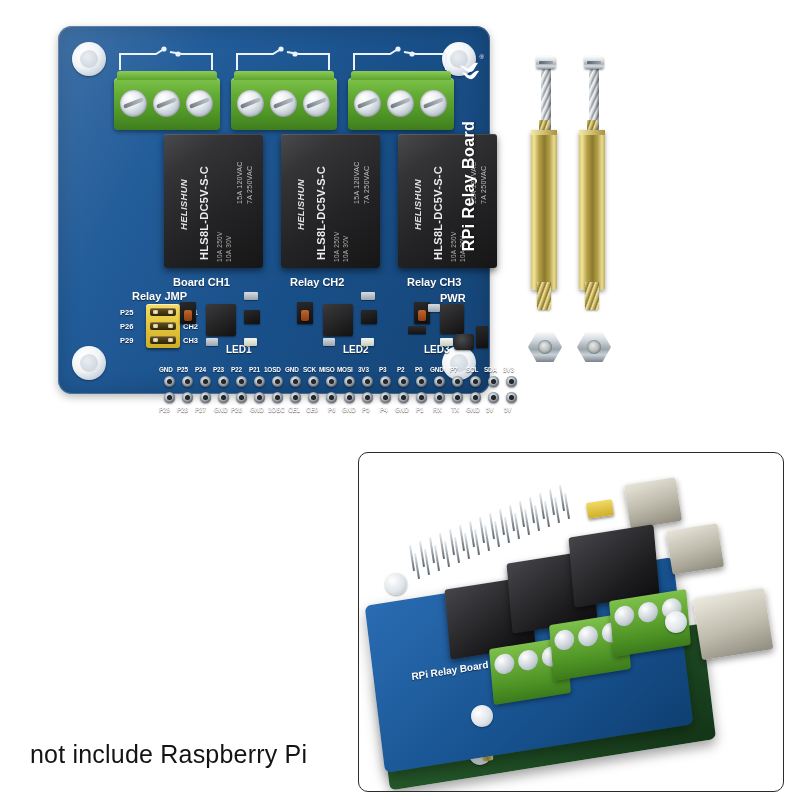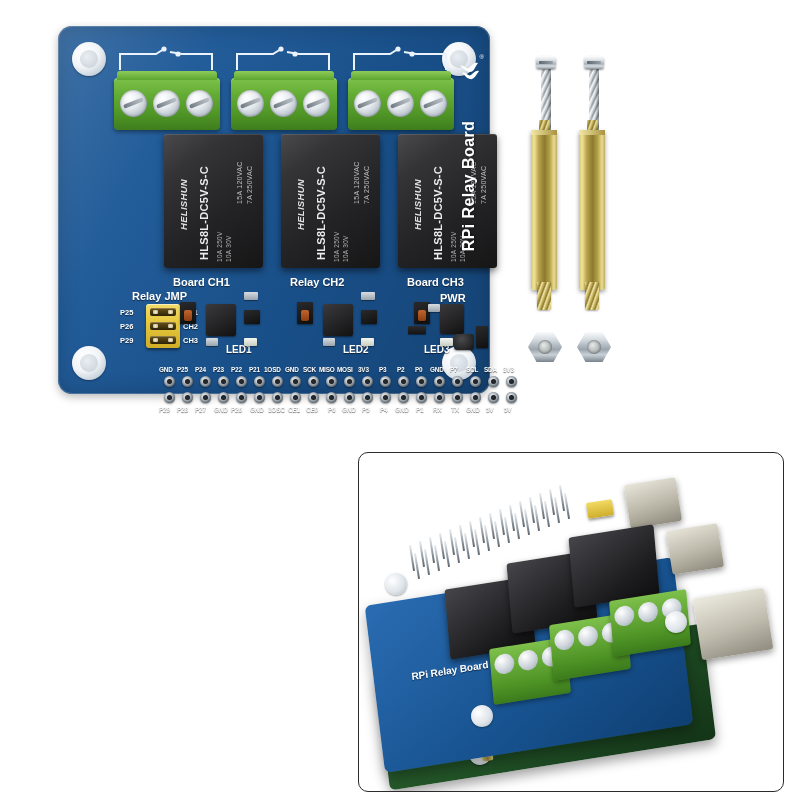--- a/index.html
+++ b/index.html
@@ -297,21 +297,21 @@
     </div>
     <span class="silk jmp-side" style="left:62px;top:282px;">P25</span>
     <span class="silk jmp-side" style="left:62px;top:296px;">P26</span>
     <span class="silk jmp-side" style="left:62px;top:310px;">P29</span>
     <span class="silk jmp-side" style="left:125px;top:282px;">CH1</span>
     <span class="silk jmp-side" style="left:125px;top:296px;">CH2</span>
     <span class="silk jmp-side" style="left:125px;top:310px;">CH3</span>
 
     <span class="silk ch-label" style="left:115px;top:250px;">Board CH1</span>
     <span class="silk ch-label" style="left:232px;top:250px;">Relay CH2</span>
-    <span class="silk ch-label" style="left:349px;top:250px;">Board CH3</span>
+    <span class="silk ch-label" style="left:349px;top:250px;">Relay CH3</span>
 
     <span class="silk led-label" style="left:168px;top:318px;">LED1</span>
     <span class="silk led-label" style="left:285px;top:318px;">LED2</span>
     <span class="silk led-label" style="left:366px;top:318px;">LED3</span>
 
     <span class="silk pwr-label" style="left:382px;top:266px;">PWR</span>
 
     <div class="smd blk" style="left:122px;top:276px;width:16px;height:22px;"></div>
     <div class="smd cap-o" style="left:126px;top:284px;width:8px;height:11px;border-radius:2px;"></div>
     <div class="smd ic" style="left:148px;top:278px;width:30px;height:32px;border-radius:2px;"></div>
@@ -526,14 +526,15 @@
       <i style="left:52px;"></i>
     </div>
 
     <div class="ins-screwhole" style="left:26px;top:120px;"></div>
     <div class="ins-screwhole" style="left:306px;top:158px;"></div>
     <div class="ins-screwhole" style="left:112px;top:252px;"></div>
 
     <span class="ins-boardname">RPi Relay Board</span>
   </div>
 
+  <div class="caption">not include Raspberry Pi</div>
 
 </div>
 
 </body></html>

